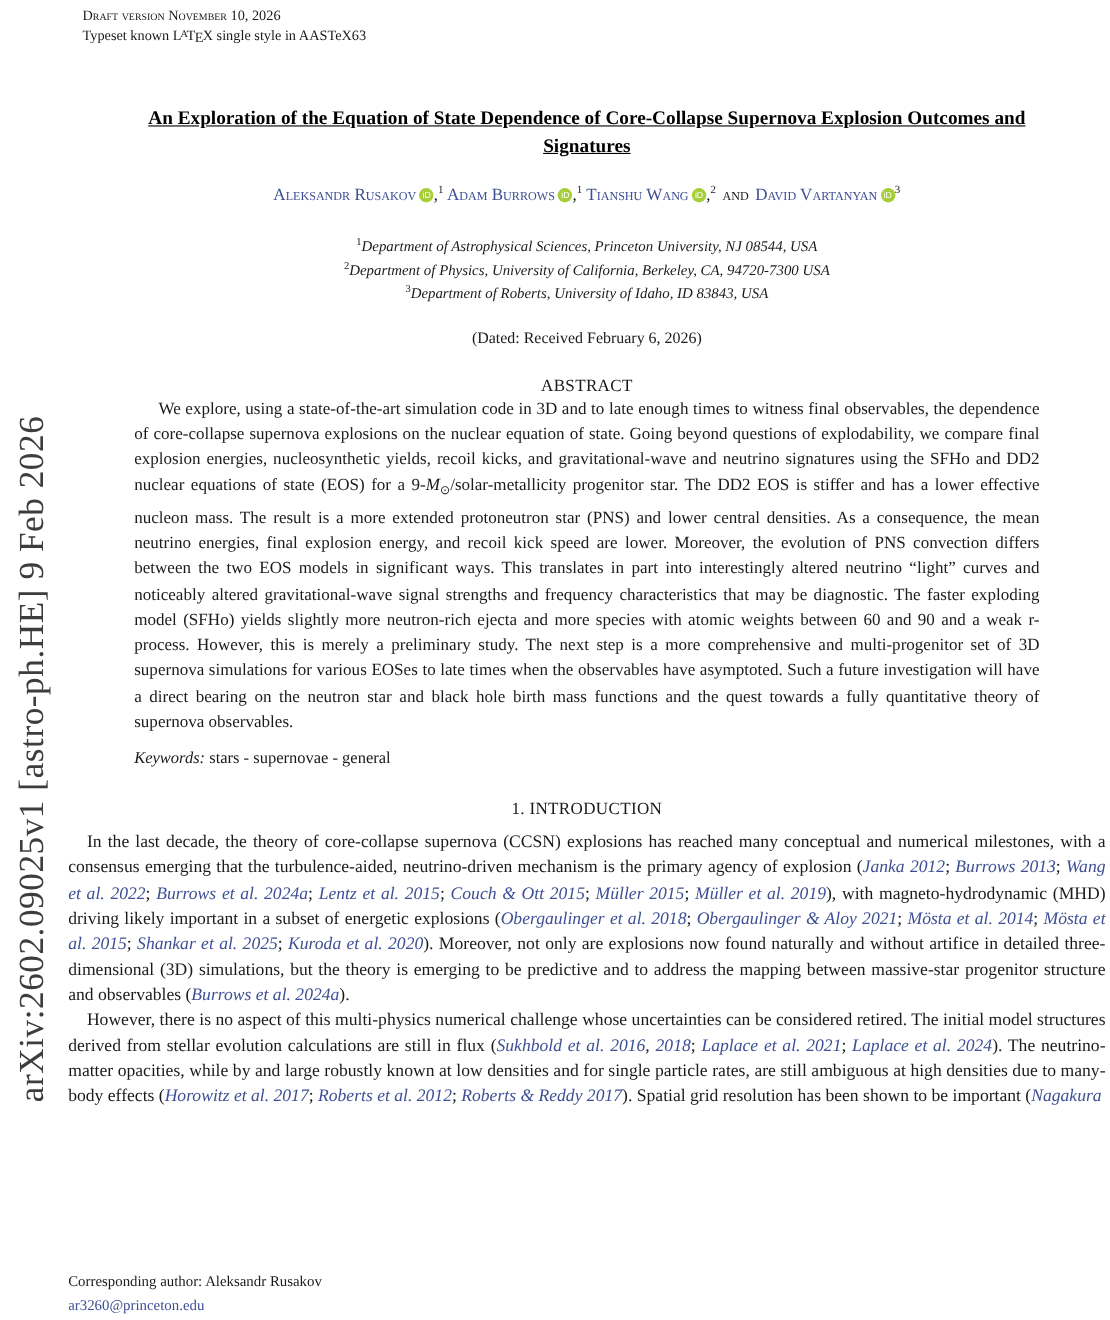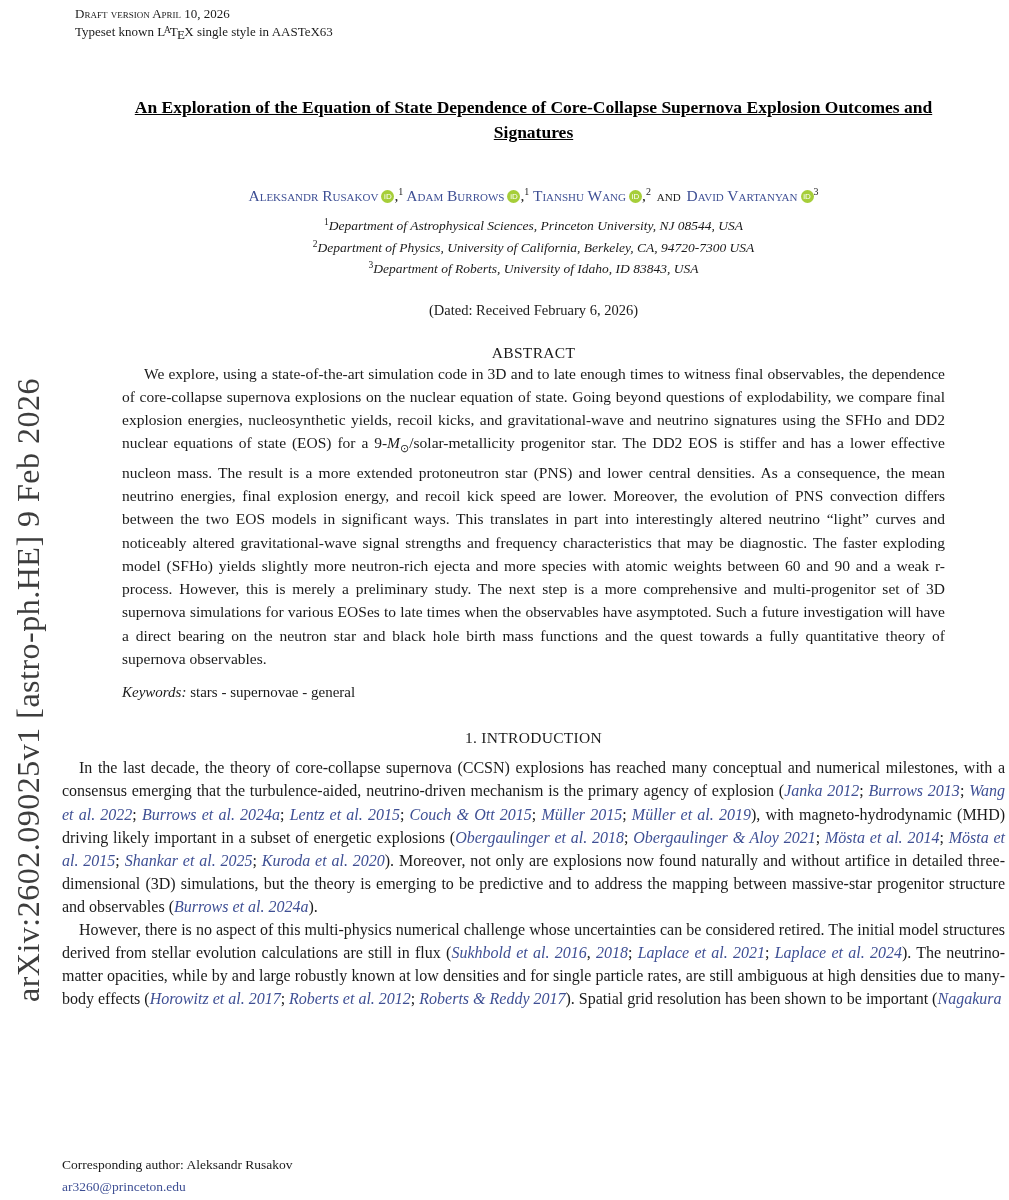--- a/index.html
+++ b/index.html
@@ -11,31 +11,31 @@
   .topnote { position:absolute; top:5px; left:75px; font-size:13px; line-height:18px; }
   .sc { font-variant:small-caps; }
   .latex-a { display:inline-block; font-size:0.72em; transform:translateY(-0.30em); margin:0 -0.12em; }
   .latex-e { display:inline-block; transform:translateY(0.20em); margin:0 -0.05em; }
   .arxiv-stamp {
     position:absolute; left:10px; top:1002px; transform-origin:0 0; transform:rotate(-90deg);
     white-space:nowrap; font-size:32px; color:#3d3d3d; letter-spacing:0.5px;
   }
   .content { position:absolute; left:62px; top:0; width:943px; }
   .title { margin-top:95px; padding:0 40px; text-align:center; font-weight:bold; font-size:17.5px; line-height:25px; color:#000;text-decoration:underline; }
-  .authors { margin-top:42px; text-align:center; font-variant:small-caps; font-size:15.5px; color:#1a1a1a; }
+  .authors { margin-top:24px; text-align:center; font-variant:small-caps; font-size:15.5px; color:#1a1a1a; }
   .author-name { color:#3e4f94; cursor:pointer; }
   .orcid-icon {
     display:inline-block; width:13px; height:13px; border-radius:50%; background:#a6ce39;
     color:#ffffff; font-size:8px; line-height:13px; text-align:center;
     font-family:"Liberation Sans", sans-serif; font-variant:normal; vertical-align:2px; margin-left:3px;
   }
   .orcid-icon::after { content:"iD"; }
   .affnum { font-size:10px; vertical-align:super; line-height:0; }
   .and-word { margin:0 2px; }
-  .affils { margin-top:10px; text-align:center; font-size:13.5px; line-height:21.5px; font-style:italic; }
+  .affils { margin-top:26px; text-align:center; font-size:13.5px; line-height:21.5px; font-style:italic; }
   .affils .affsup { font-size:9.5px; font-style:normal; vertical-align:super; line-height:0; }
   .dated { margin-top:22px; text-align:center; font-size:14.5px; }
   .abstract-head { margin-top:25px; text-align:center; font-size:15.5px; letter-spacing:0.3px; }
   .abstract-body { margin:0 60px 0 60px; text-align:justify; font-size:15.5px; line-height:23.3px; text-indent:22px; }
   .em { font-style:italic; }
   .sub { vertical-align:-4px; font-size:11px; }
   .keywords { margin:14px 60px 0 60px; font-size:15px; }
   .kw-label { font-style:italic; }
   .section-head { margin-top:28px; text-align:center; font-size:15.5px; letter-spacing:0.3px; }
   .body-para { text-align:justify; font-size:16px; line-height:23.1px; text-indent:17px; }
@@ -43,21 +43,21 @@
   .cite { color:#3e4f94; cursor:pointer;font-style:italic; }
   .footer { position:absolute; left:62px; top:1154px; font-size:13.5px; line-height:22px; }
   .email { color:#3e4f94; cursor:pointer; }
 </style>
 </head>
 <body>
 
 <div class="page">
 
   <div class="topnote">
-    <div class="sc">Draft version April 10, 2026</div>
+    <div class="sc">Draft version November 10, 2026</div>
     <div><span>Typeset known </span><span><span>L</span><span class="latex-a">A</span><span>T</span><span class="latex-e">E</span><span>X</span></span><span> single style in AASTeX63</span></div>
   </div>
 
   <div class="arxiv-stamp">arXiv:2602.09025v1  [astro-ph.HE]  9 Feb 2026</div>
 
   <div class="content">
 
     <div class="title">An Exploration of the Equation of State Dependence of Core-Collapse Supernova Explosion Outcomes and Signatures</div>
 
     <div class="authors">

